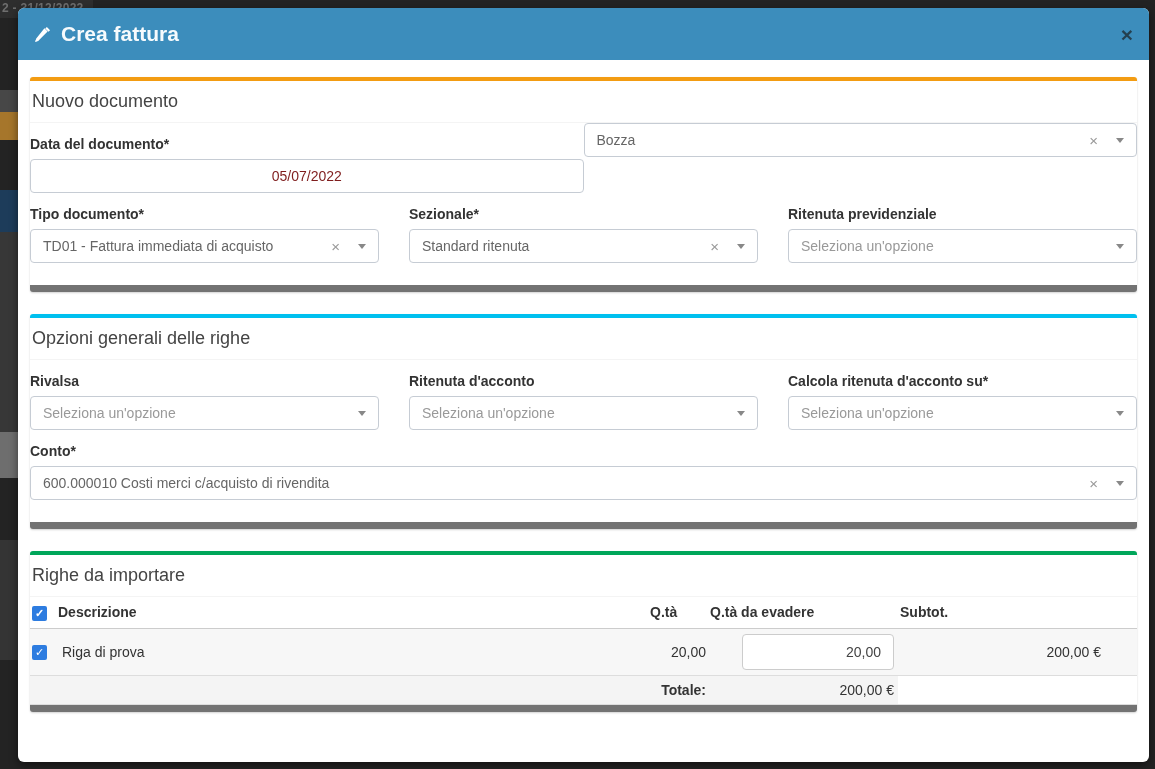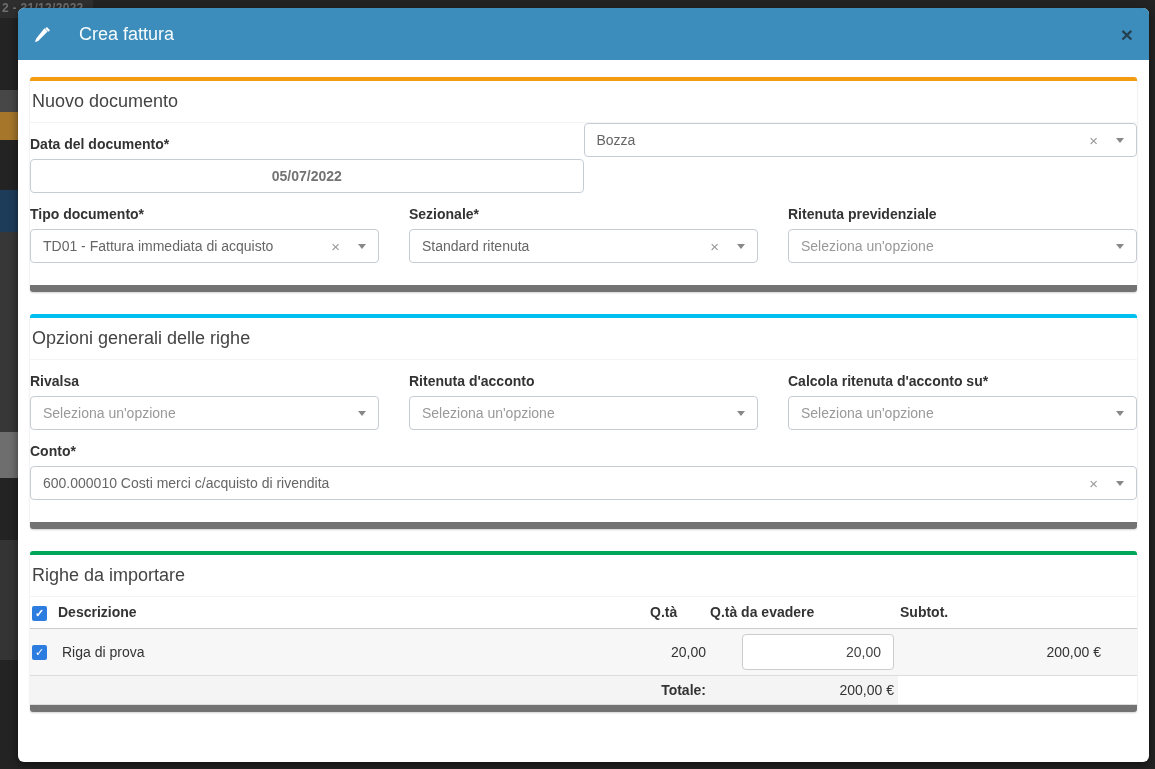--- a/index.html
+++ b/index.html
@@ -31,21 +31,21 @@
     position:absolute; left:18px; top:8px; z-index:2;
     width:1131px; height:754px;
     background:#fff; border-radius:6px;
     box-shadow:0 3px 9px rgba(0,0,0,.5);
   }
   .modal-header {
     height:52px; background:#3c8dbc; border-radius:6px 6px 0 0;
     display:flex; align-items:center; padding:0 16px; color:#fff;
   }
   .pencil-icon { width:17px; height:17px; display:inline-block; }
-  .modal-title { font-size:18px; margin-left:28px; font-weight:400; color:#f7fbfd; }
+  .modal-title { font-size:21px; margin-left:10px; font-weight:700; color:#f7fbfd; }
   .close-btn {
     margin-left:auto; background:none; border:none; cursor:pointer;
     font-size:21px; font-weight:700; color:#1f2d35; opacity:.8; line-height:1;
   }
   .modal-body { padding:17px 12px 0 12px; }
 
   
   .box {
     background:#fff; border-radius:3px; margin-bottom:22px;
     box-shadow:0 1px 2px rgba(0,0,0,.18);
@@ -63,23 +63,22 @@
 
   .row2 { display:grid; grid-template-columns:1fr 1fr; }
   .row3 { display:grid; grid-template-columns:1fr 1fr 1fr; column-gap:30px; }
 
   .field label {
     display:block; font-weight:700; font-size:14px; color:#333;
     margin:13px 0 7px 0;
   }
   .text-input {
     width:100%; height:34px; border:1px solid #c6ccd4; border-radius:4px;
-    text-align:center; color:#737373; font-size:14px; background:#fff;
+    text-align:center; color:#7f1d1d; font-size:14px; background:#fff;
     font-family:"Liberation Sans", sans-serif;
-    font-weight:bold;
   }
   .sel {
     height:34px; border:1px solid #c6ccd4; border-radius:4px; background:#fff;
     display:flex; align-items:center; padding:0 12px; cursor:pointer;
   }
   .sel .val { font-size:14px; color:#666; flex:1; white-space:nowrap; overflow:hidden; }
   .sel .val.placeholder { color:#999; }
   .sel .clear { color:#999; font-size:15px; margin-right:18px; line-height:1; }
   .sel .caret {
     width:0; height:0; flex:none;

